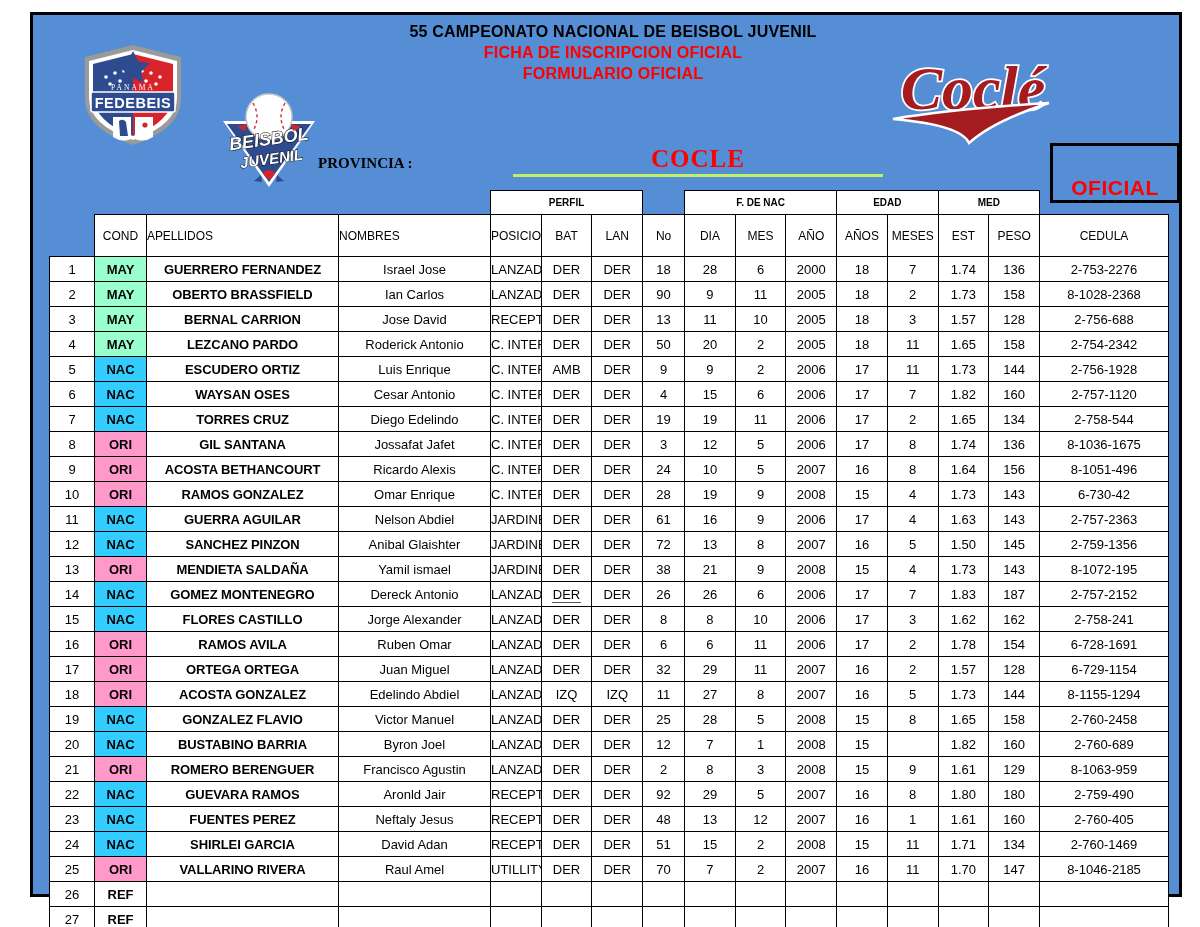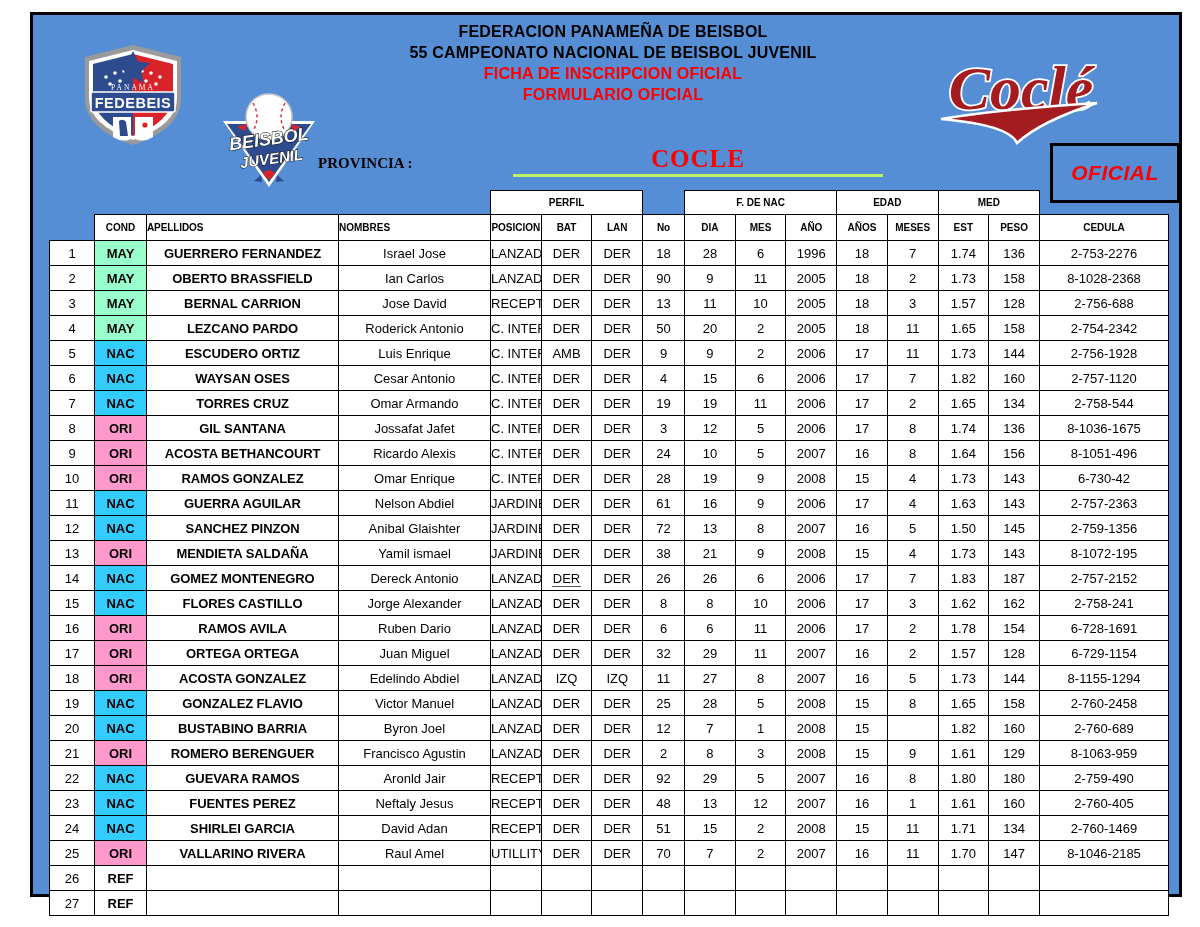--- a/index.html
+++ b/index.html
@@ -85,36 +85,35 @@
     left: 40px; top: 22px;
     width: 120px; height: 112px;
   }
   .logo-juvenil {
     position: absolute;
     left: 182px; top: 68px;
     width: 108px; height: 108px;
   }
   .logo-cocle {
     position: absolute;
-    left: 888px; top: 28px;
+    left: 840px; top: 28px;
     width: 210px; height: 108px;
   }
 
   
   #oficial-box {
     position: absolute;
     left: 1017px; top: 128px;
     width: 130px; height: 60px;
     border: 3px solid #000;
     background: #558ED5;
     display: flex;
-    align-items: center;
+    align-items: flex-end;
     justify-content: center;
     z-index: 7;
-    font-style: italic;
   }
   #oficial-box span {
     font-size: 21px;
     font-weight: bold;
     color: #FF0000;
     letter-spacing: .5px;
   }
 
   
   table.roster {
@@ -137,23 +136,23 @@
     overflow: hidden;
     white-space: nowrap;
   }
   
   tr.grouprow td {
     height: 24px;
     font-weight: bold;
     font-size: 10px;
   }
   tr.headrow td {
-    font-weight: bold;
-    font-size: 10px;
-    height: 26px;
+    font-weight: normal;
+    font-size: 12px;
+    height: 42px;
   }
 
   
   td.c-idx   { width: 45px;  background:#fff; font-size:13px; }
   td.c-cond  { width: 52px;  font-weight: bold; font-size: 13px; }
   td.c-ape   { width: 192px; text-align: left; padding-left: 6px; font-weight: bold; font-size: 13.5px; letter-spacing:-0.1px;}
   td.c-nom   { width: 152px; text-align: left; padding-left: 6px; font-size: 13px; }
   td.c-pos   { width: 108px; font-size: 13px; }
   td.c-bat   { width: 40px;  font-size: 13px; }
   td.c-lan   { width: 40px;  font-size: 13px; }
@@ -234,21 +233,20 @@
           </g>
           <path d="M22 44 l10 -3 -2 7 Z" fill="#D8232A"></path>
           <path d="M86 44 l-10 -3 2 7 Z" fill="#D8232A"></path>
           <path d="M48 90 q6 -6 12 0 q-6 12 -12 0" fill="#D8232A"></path>
           <path d="M46 92 l-7 6 8 1 Z" fill="#2D4B8E"></path>
           <path d="M62 92 l7 6 -8 1 Z" fill="#2D4B8E"></path>
         </svg>
       </div>
 
       <div class="titles">
-        <div class="title-line">FEDERACION PANAMEÑA DE BEISBOL</div>
         <div class="title-line">55 CAMPEONATO NACIONAL DE BEISBOL JUVENIL</div>
         <div class="title-line red">FICHA DE INSCRIPCION OFICIAL</div>
         <div class="title-line red">FORMULARIO OFICIAL</div>
       </div>
 
       <div class="logo-cocle">
         <svg viewBox="0 0 210 108" width="210" height="108">
           <g>
             <text x="100" y="66" text-anchor="middle" font-family="Liberation Serif, serif" font-style="italic" font-weight="bold" font-size="62" fill="#A51C20" stroke="#ffffff" stroke-width="3.5" paint-order="stroke">Coclé</text>
             <path d="M20 76 Q80 66 176 60 Q120 78 96 100 Q88 82 20 76 Z" fill="#A51C20" stroke="#ffffff" stroke-width="2.5"></path>
@@ -305,21 +303,21 @@
             <td class="c-idx">1</td>
             <td class="c-cond cond-MAY">MAY</td>
             <td class="c-ape">GUERRERO FERNANDEZ</td>
             <td class="c-nom">Israel Jose</td>
             <td class="c-pos">LANZADOR</td>
             <td class="c-bat">DER</td>
             <td class="c-lan">DER</td>
             <td class="c-no">18</td>
             <td class="c-dia">28</td>
             <td class="c-mes">6</td>
-            <td class="c-ano">1996</td>
+            <td class="c-ano">2000</td>
             <td class="c-anos">18</td>
             <td class="c-meses">7</td>
             <td class="c-est">1.74</td>
             <td class="c-peso">136</td>
             <td class="c-ced">2-753-2276</td>
           </tr>
           <tr>
             <td class="c-idx">2</td>
             <td class="c-cond cond-MAY">MAY</td>
             <td class="c-ape">OBERTO BRASSFIELD</td>
@@ -406,21 +404,21 @@
             <td class="c-anos">17</td>
             <td class="c-meses">7</td>
             <td class="c-est">1.82</td>
             <td class="c-peso">160</td>
             <td class="c-ced">2-757-1120</td>
           </tr>
           <tr>
             <td class="c-idx">7</td>
             <td class="c-cond cond-NAC">NAC</td>
             <td class="c-ape">TORRES CRUZ</td>
-            <td class="c-nom">Omar Armando</td>
+            <td class="c-nom">Diego Edelindo</td>
             <td class="c-pos">C. INTERIOR</td>
             <td class="c-bat">DER</td>
             <td class="c-lan">DER</td>
             <td class="c-no">19</td>
             <td class="c-dia">19</td>
             <td class="c-mes">11</td>
             <td class="c-ano">2006</td>
             <td class="c-anos">17</td>
             <td class="c-meses">2</td>
             <td class="c-est">1.65</td>
@@ -568,21 +566,21 @@
             <td class="c-anos">17</td>
             <td class="c-meses">3</td>
             <td class="c-est">1.62</td>
             <td class="c-peso">162</td>
             <td class="c-ced">2-758-241</td>
           </tr>
           <tr>
             <td class="c-idx">16</td>
             <td class="c-cond cond-ORI">ORI</td>
             <td class="c-ape">RAMOS AVILA</td>
-            <td class="c-nom">Ruben Dario</td>
+            <td class="c-nom">Ruben Omar</td>
             <td class="c-pos">LANZADOR</td>
             <td class="c-bat">DER</td>
             <td class="c-lan">DER</td>
             <td class="c-no">6</td>
             <td class="c-dia">6</td>
             <td class="c-mes">11</td>
             <td class="c-ano">2006</td>
             <td class="c-anos">17</td>
             <td class="c-meses">2</td>
             <td class="c-est">1.78</td>

